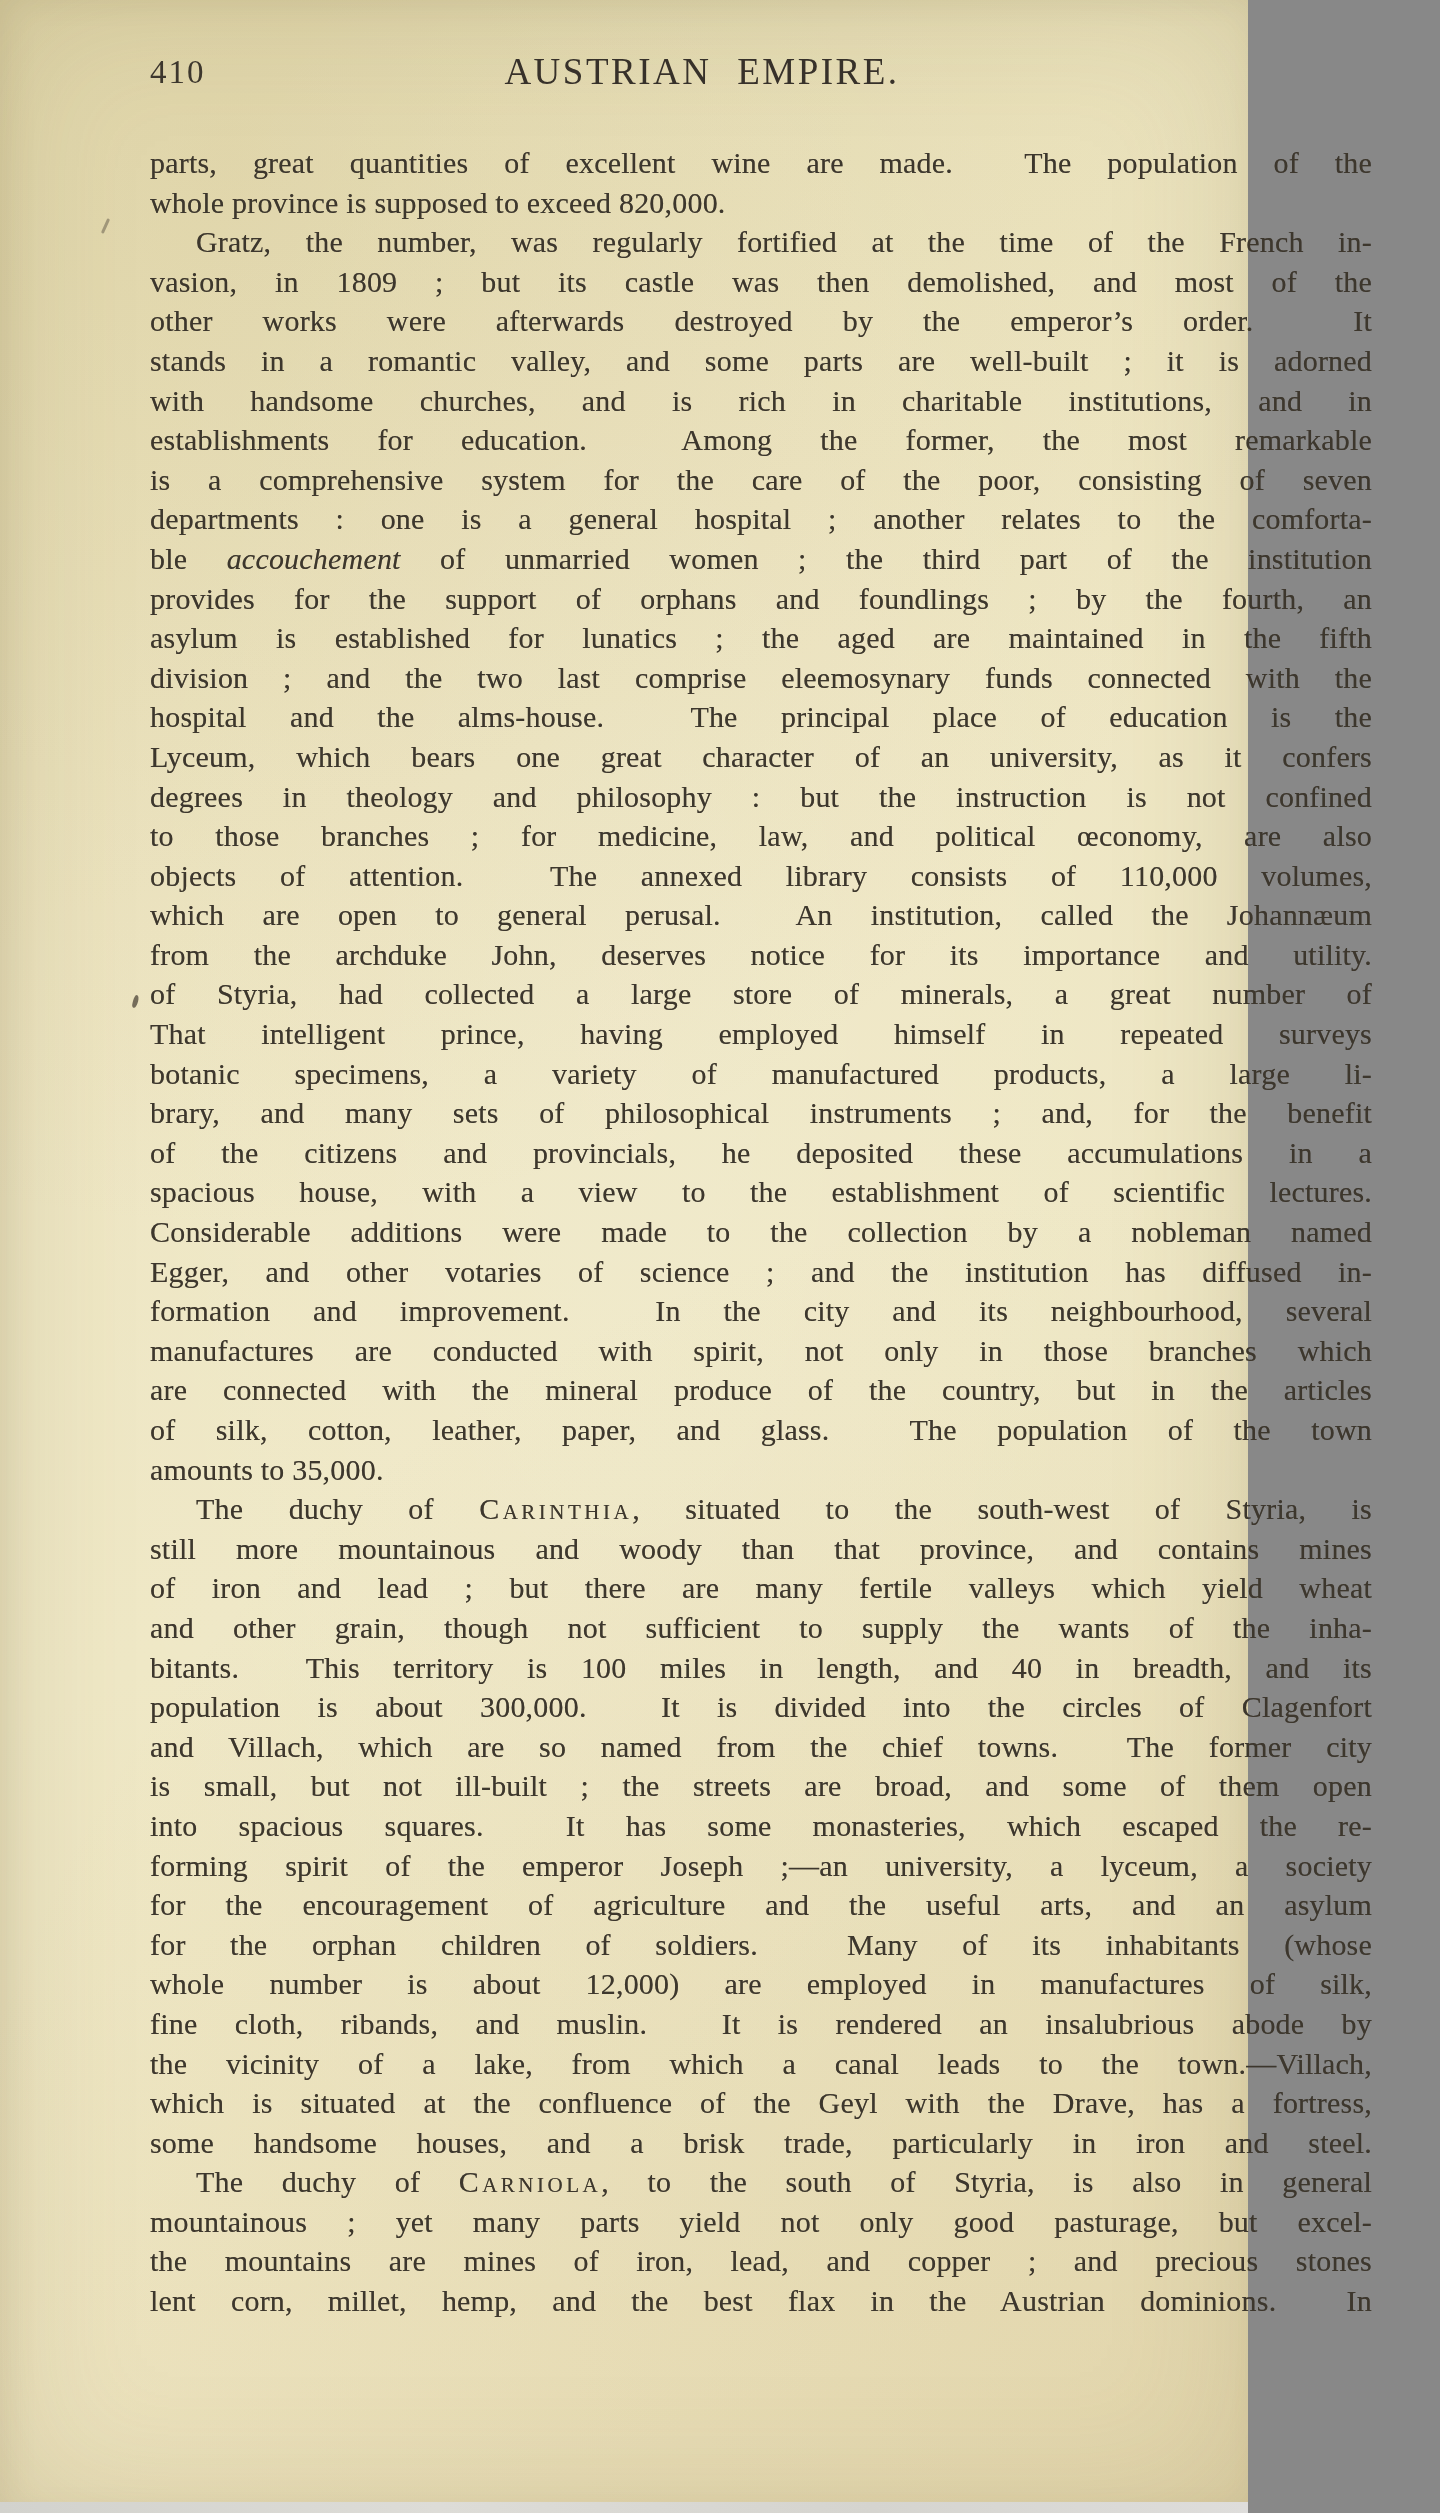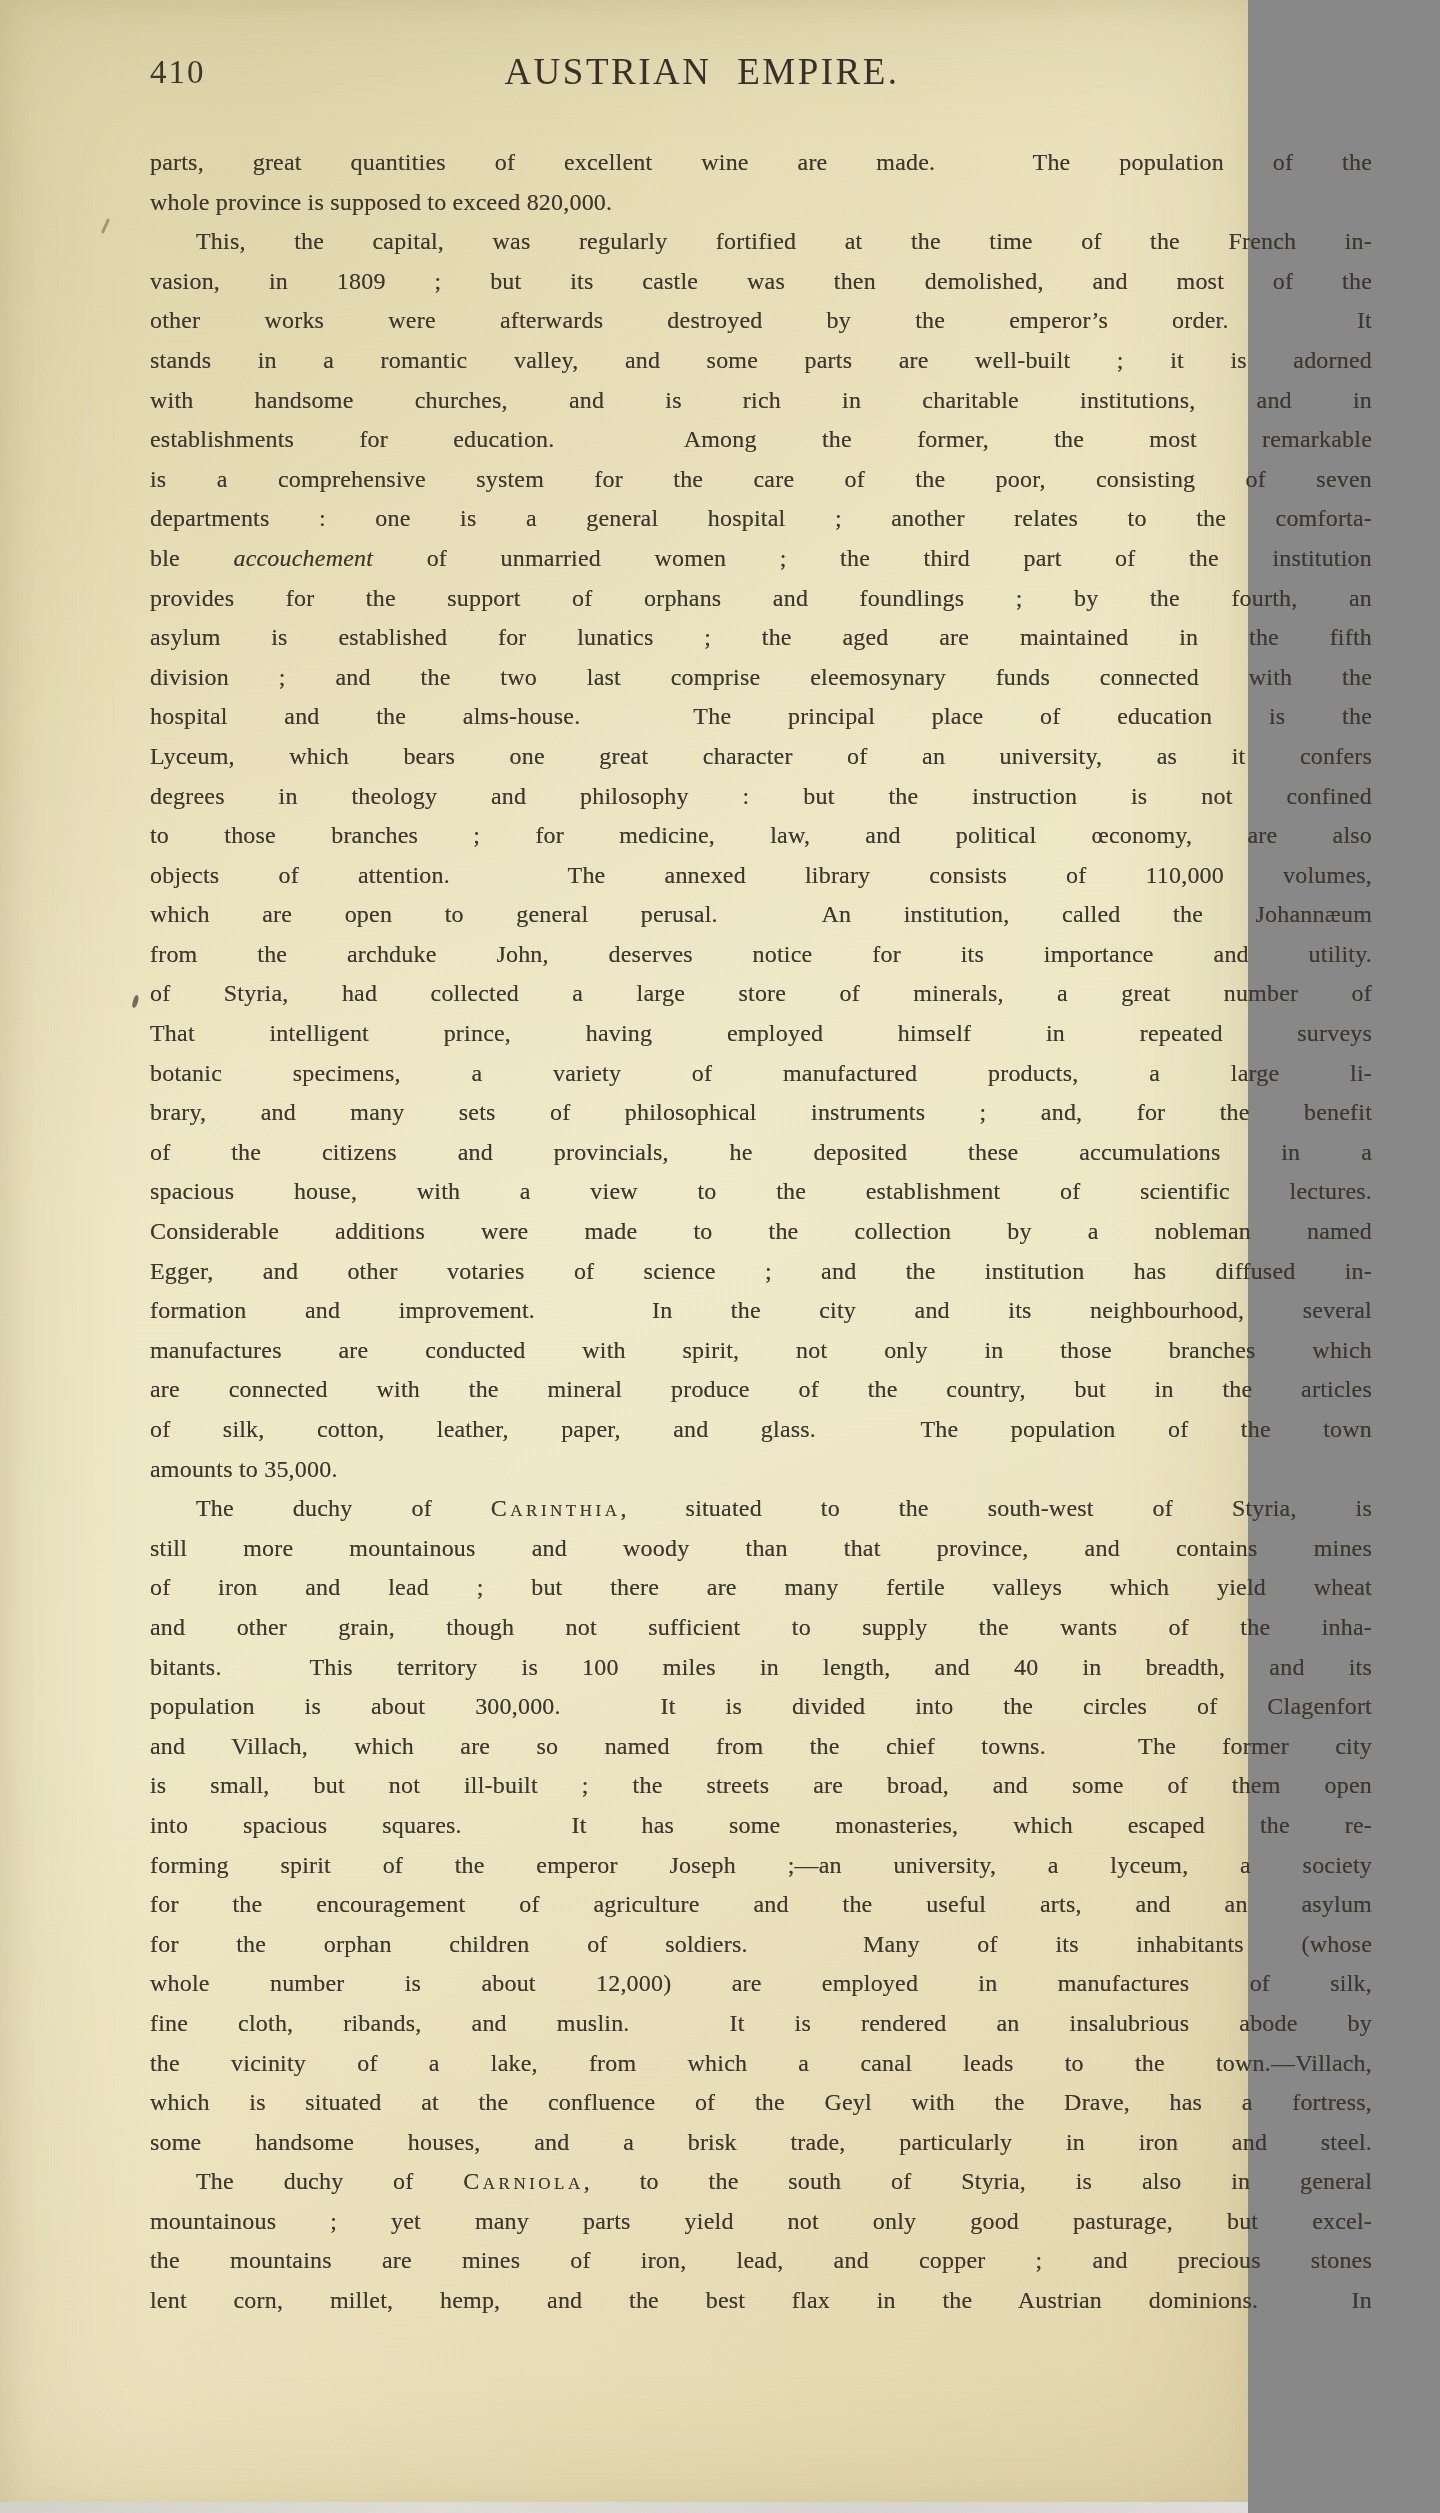--- a/index.html
+++ b/index.html
@@ -25,21 +25,21 @@
     position:absolute;left:150px;top:54px;
     font-size:33px;letter-spacing:2px;color:var(--ink);
   }
   .page-title{
     position:absolute;left:702px;top:50px;transform:translateX(-50%);
     font-size:37px;letter-spacing:2.5px;word-spacing:14px;white-space:nowrap;
     color:#37312a;
   }
   .body-text{
     position:absolute;left:150px;top:143px;width:1222px;
-    font-size:24px;line-height:39.6px;letter-spacing:.2px;
+    font-size:30px;line-height:39.6px;letter-spacing:.2px;
     text-shadow:0 0 .6px rgba(61,55,45,.55);
   }
   .para{margin:0;padding:0;}
   .line{
     text-align:justify;
     -moz-text-align-last:justify;
     text-align-last:justify;
     height:39.6px;white-space:normal;
   }
   .line.lastline{text-align-last:left;}
@@ -64,21 +64,21 @@
 
 <div class="page">
   <span class="page-number">410</span>
   <span class="page-title">AUSTRIAN EMPIRE.</span>
   <main class="body-text" id="body">
       <div class="para">
         <div class="line"><span>parts, great quantities of excellent wine are made.&nbsp; The population of the</span></div>
         <div class="line lastline"><span>whole province is supposed to exceed 820,000.</span></div>
       </div>
       <div class="para">
-        <div class="line firstline"><span>This, the capital, was regularly fortified at the time of the French in-</span></div>
+        <div class="line firstline"><span>Gratz, the number, was regularly fortified at the time of the French in-</span></div>
         <div class="line"><span>vasion, in 1809 ; but its castle was then demolished, and most of the</span></div>
         <div class="line"><span>other works were afterwards destroyed by the emperor’s order.&nbsp; It</span></div>
         <div class="line"><span>stands in a romantic valley, and some parts are well-built ; it is adorned</span></div>
         <div class="line"><span>with handsome churches, and is rich in charitable institutions, and in</span></div>
         <div class="line"><span>establishments for education.&nbsp; Among the former, the most remarkable</span></div>
         <div class="line"><span>is a comprehensive system for the care of the poor, consisting of seven</span></div>
         <div class="line"><span>departments : one is a general hospital ; another relates to the comforta-</span></div>
         <div class="line"><span>ble </span><span class="it">accouchement</span><span> of unmarried women ; the third part of the institution</span></div>
         <div class="line"><span>provides for the support of orphans and foundlings ; by the fourth, an</span></div>
         <div class="line"><span>asylum is established for lunatics ; the aged are maintained in the fifth</span></div>

